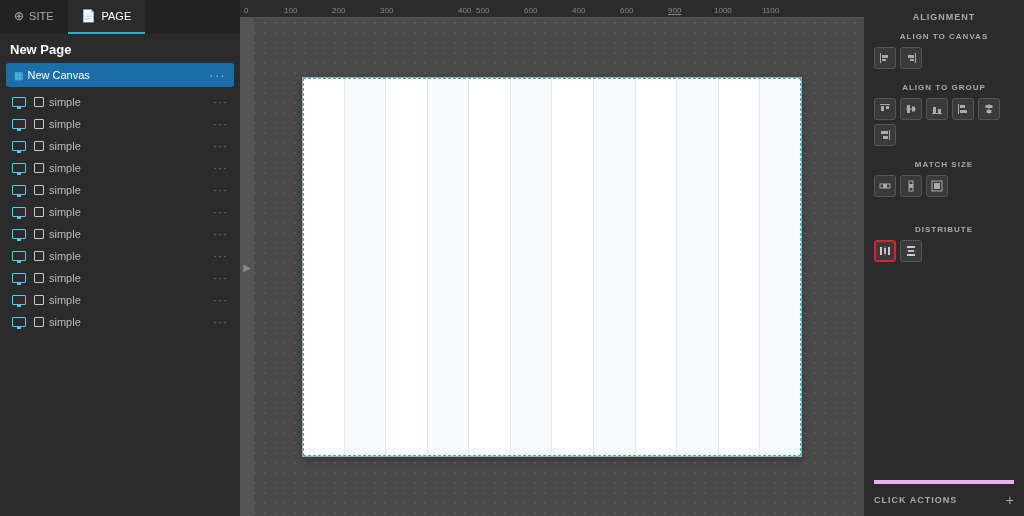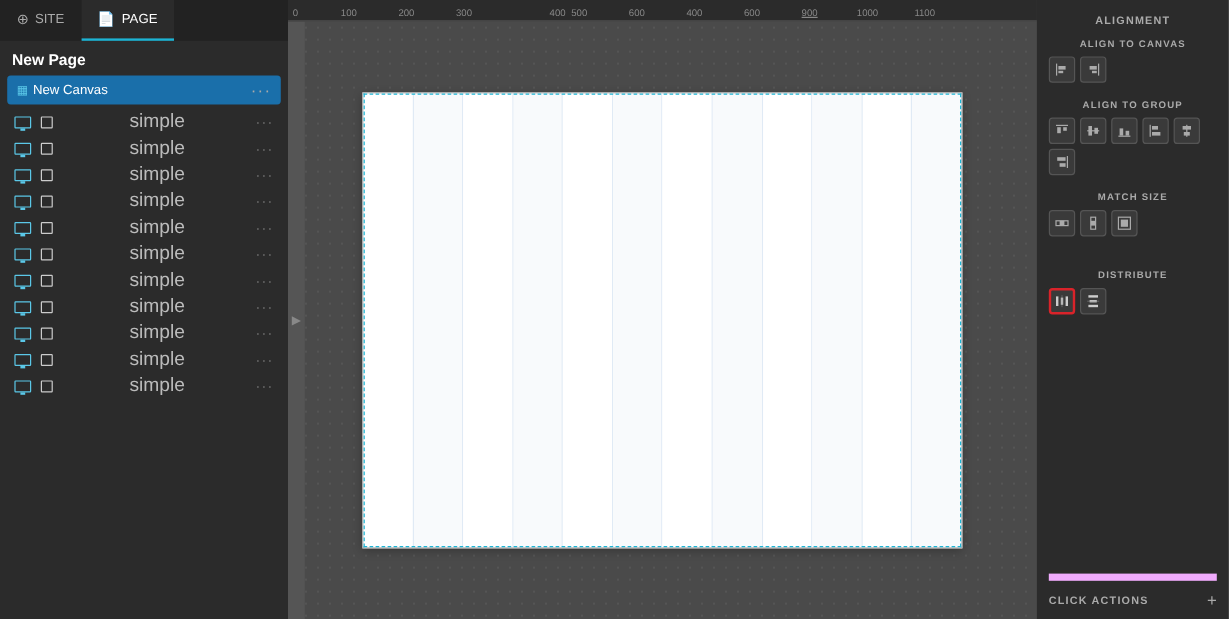--- a/index.html
+++ b/index.html
@@ -131,24 +131,23 @@
 
     .layer-icon-square {
       width: 10px;
       height: 10px;
       border: 1.5px solid #ccc;
       border-radius: 1px;
       display: inline-block;
     }
 
     .layer-item-label {
-      font-size: 16px;
+      font-size: 11px;
       color: #bbb;
       flex: 1;
-      text-align: center;
     }
 
     .layer-item-dots {
       color: #777;
       font-size: 12px;
       letter-spacing: 1px;
     }
 
     
     .main-area {
@@ -275,21 +274,21 @@
       border: 2px solid #d9232a;
       background: #3a3a3a;
     }
 
     .click-actions-row {
       display: flex;
       align-items: center;
       justify-content: space-between;
       margin-top: auto;
       padding-top: 8px;
-      border-top: 6px solid #f0abfc;
+      border-top: 4px solid #f0abfc;
     }
 
     .click-actions-label {
       font-size: 9px;
       font-weight: bold;
       color: #aaa;
       letter-spacing: 1px;
     }
 
     .click-actions-plus {

